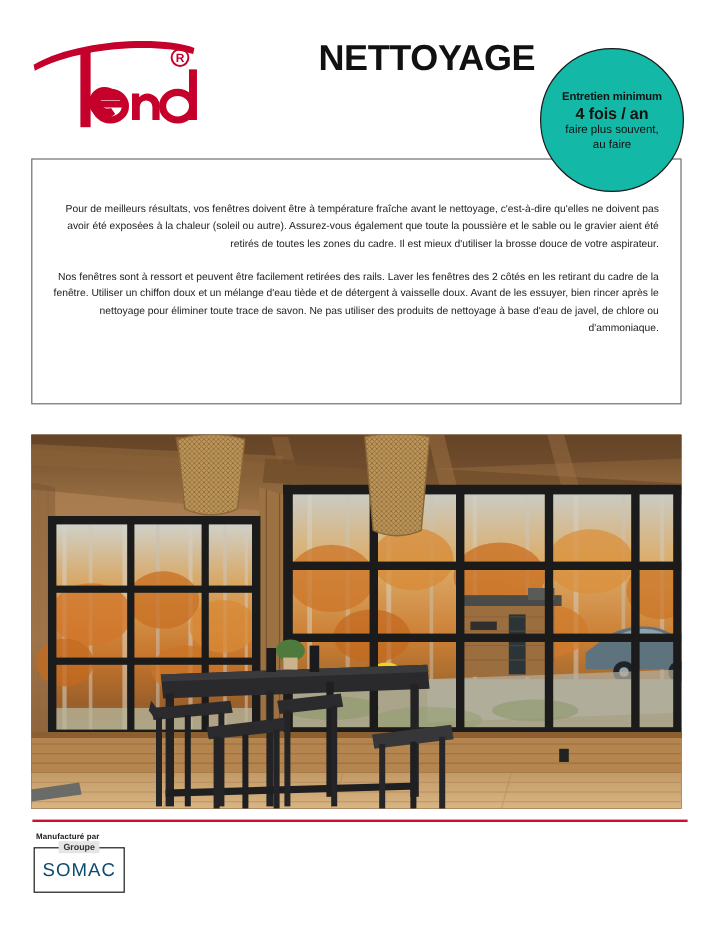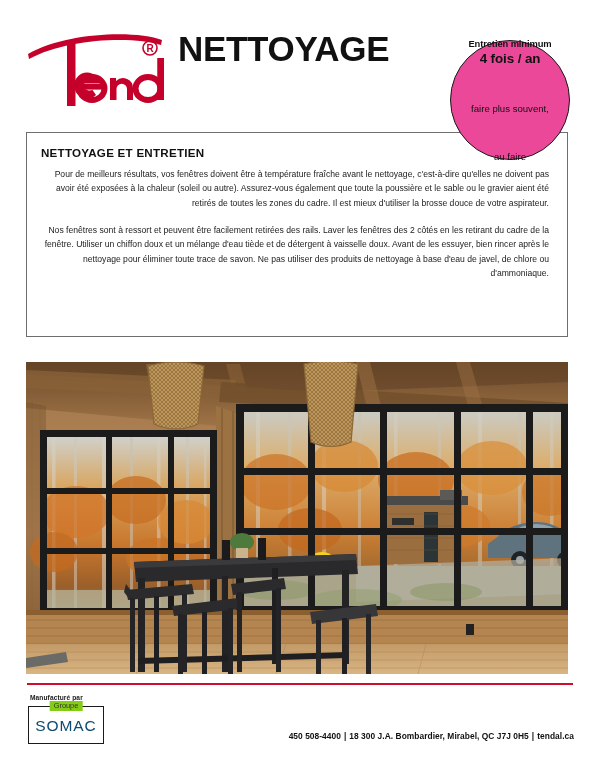--- a/index.html
+++ b/index.html
@@ -45,37 +45,38 @@
   .title-block {
     position: absolute;
     left: 178px;
     top: 30px;
     width: 268px;
   }
   .title-line1,
   .title-line2 {
     font-family: "Liberation Sans", sans-serif;
     font-weight: bold;
-    font-size: 35px;
+    font-size: 30px;
     line-height: 38px;
     letter-spacing: -0.3px;
     white-space: nowrap;
+    text-align: right;
   }
   .title-line1 { color: #111111; }
   .title-line2 { color: #ce0e2d; }
 
   .badge {
     position: absolute;
     left: 450px;
     top: 40px;
     width: 120px;
     height: 120px;
     border: 1.3px solid #1a1a1a;
     border-radius: 50%;
-    background: #ec4899;
+    background: #14b8a6;
     box-sizing: border-box;
     display: flex;
     flex-direction: column;
     align-items: center;
     justify-content: center;
     z-index: 6;
     text-align: center;
   }
   .badge-l1 {
     font-size: 9.4px;
@@ -88,21 +89,20 @@
     font-size: 13.4px;
     font-weight: bold;
     line-height: 17px;
     color: #111;
     letter-spacing: -0.1px;
   }
   .badge-l3 {
     font-size: 9.6px;
     line-height: 11.5px;
     color: #111;
-    margin-top: 36px;
   }
 
   
   .content-box {
     position: absolute;
     left: 26px;
     top: 132px;
     width: 542px;
     height: 205px;
     border: 1px solid #6e6e6e;
@@ -176,26 +176,27 @@
     position: absolute;
     inset: 0;
     border: 1.1px solid #1a1a1a;
     box-sizing: border-box;
   }
   .somac-groupe {
     position: absolute;
     left: 50%;
     top: -5px;
     transform: translateX(-50%);
-    background: #84cc16;
+    background: #e5e5e5;
     padding: 0 4px;
     font-size: 7.4px;
     color: #333;
     white-space: nowrap;
     line-height: 10px;
+    font-weight: bold;
   }
   .somac-name {
     position: absolute;
     left: 0;
     right: 0;
     top: 11px;
     text-align: center;
     font-size: 15.5px;
     letter-spacing: 0.9px;
     color: #0c4a6e;
@@ -254,21 +255,20 @@
 
     <div class="badge">
       <div class="badge-l1">Entretien minimum</div>
       <div class="badge-l2">4 fois / an</div>
       <div class="badge-l3">faire plus souvent,</div>
       <div class="badge-l3">au faire</div>
     </div>
   </div>
 
   <div class="content-box">
-    <div class="section-title">NETTOYAGE ET ENTRETIEN</div>
     <div class="body-copy">
       <p class="para">Pour de meilleurs résultats, vos fenêtres doivent être à température fraîche avant le nettoyage, c'est-à-dire qu'elles ne doivent pas avoir été exposées à la chaleur (soleil ou autre). Assurez-vous également que toute la poussière et le sable ou le gravier aient été retirés de toutes les zones du cadre. Il est mieux d'utiliser la brosse douce de votre aspirateur.</p>
       <p class="para">Nos fenêtres sont à ressort et peuvent être facilement retirées des rails. Laver les fenêtres des 2 côtés en les retirant du cadre de la fenêtre. Utiliser un chiffon doux et un mélange d'eau tiède et de détergent à vaisselle doux. Avant de les essuyer, bien rincer après le nettoyage pour éliminer toute trace de savon. Ne pas utiliser des produits de nettoyage à base d'eau de javel, de chlore ou d'ammoniaque.</p>
     </div>
   </div>
 
   <div class="photo">
     <svg width="542" height="312" viewBox="0 0 542 312">
       <defs>
         <linearGradient id="wallWood" x1="0" y1="0" x2="0" y2="1">
@@ -512,17 +512,14 @@
   <div class="rule"></div>
 
   <div class="manu-label">Manufacturé par</div>
 
   <div class="somac">
     <div class="somac-box"></div>
     <div class="somac-groupe">Groupe</div>
     <div class="somac-name">SOMAC</div>
   </div>
 
-  <div class="contact">
-    <span>450 508-4400</span><span class="sep">|</span><span>18 300 J.A. Bombardier, Mirabel, QC  J7J 0H5</span><span class="sep">|</span><span>tendal.ca</span>
-  </div>
 
 </div>
 
 </body></html>

